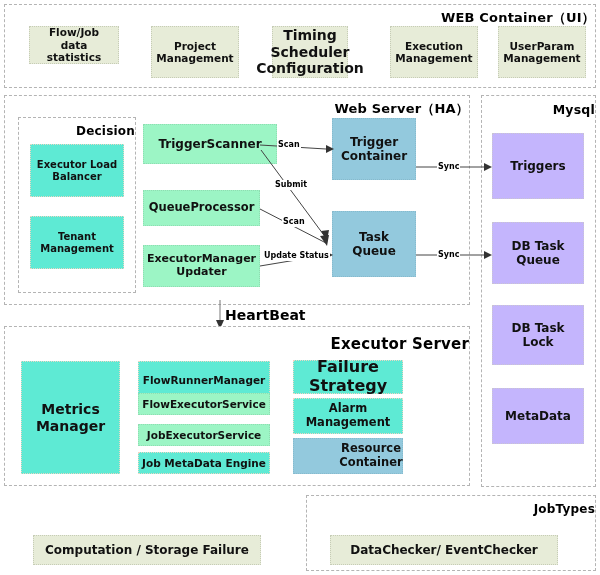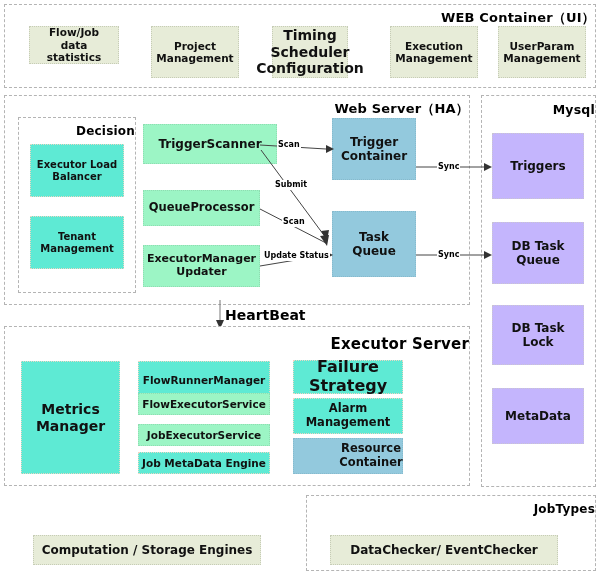--- a/index.html
+++ b/index.html
@@ -172,20 +172,20 @@
   <div class="node fill-mint" style="left:138px; top:424px; width:132px; height:22px; font-size:10.5px; white-space:pre-line;">JobExecutorService</div>
   <div class="node fill-peach" style="left:138px; top:452px; width:132px; height:22px; font-size:10.5px; white-space:pre-line;">Job MetaData Engine</div>
 
   <div class="node fill-peach" style="left:293px; top:360px; width:110px; height:34px; font-size:16px; white-space:pre-line;">Failure
 Strategy</div>
   <div class="node fill-peach" style="left:293px; top:398px; width:110px; height:36px; font-size:11.5px; white-space:pre-line;">Alarm
 Management</div>
   <div class="node fill-blue" style="left:293px; top:438px; width:110px; height:36px; font-size:11.5px; white-space:pre-line;padding-left:48px;">Resource
 Container</div>
 
-  <div class="node fill-sage" style="left:33px; top:535px; width:228px; height:30px; font-size:12px; white-space:pre-line;">Computation / Storage Engines</div>
+  <div class="node fill-sage" style="left:33px; top:535px; width:228px; height:30px; font-size:12px; white-space:pre-line;">Computation / Storage Failure</div>
 
   <div class="panel" style="left:306px; top:495px; width:290px; height:76px;">
     <div class="panel-title" style="top:6px; font-size:12px;">JobTypes</div>
   </div>
   <div class="node fill-sage" style="left:330px; top:535px; width:228px; height:30px; font-size:12px; white-space:pre-line;">DataChecker/ EventChecker</div>
 
 </div>
 
 </body></html>

